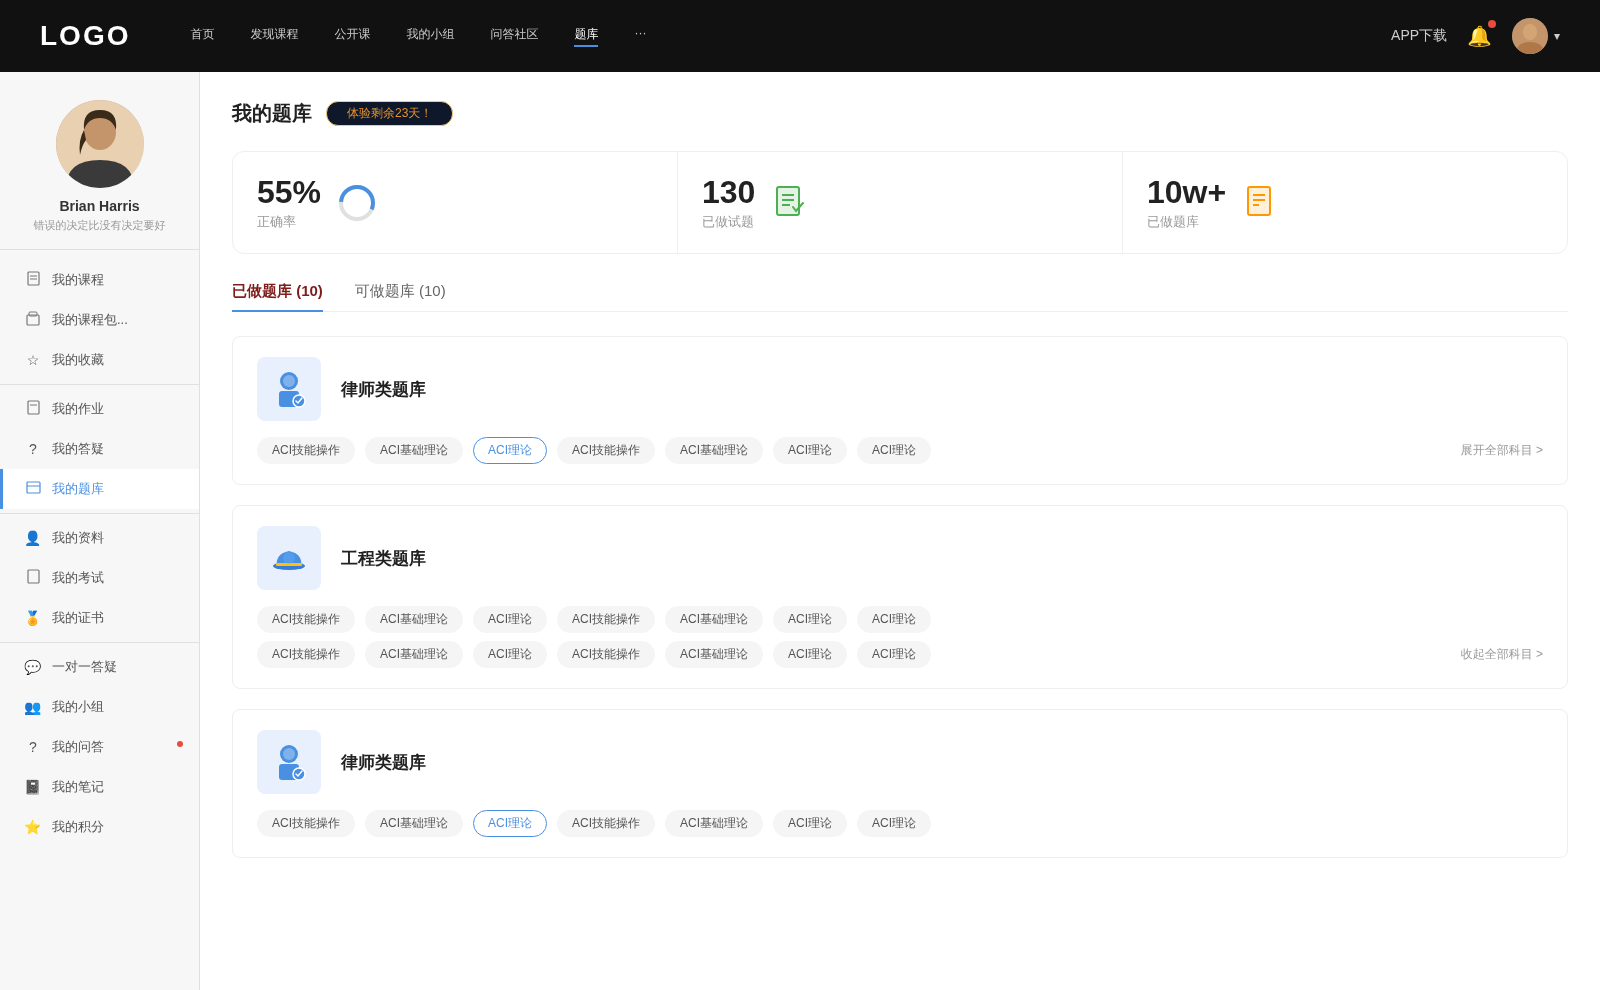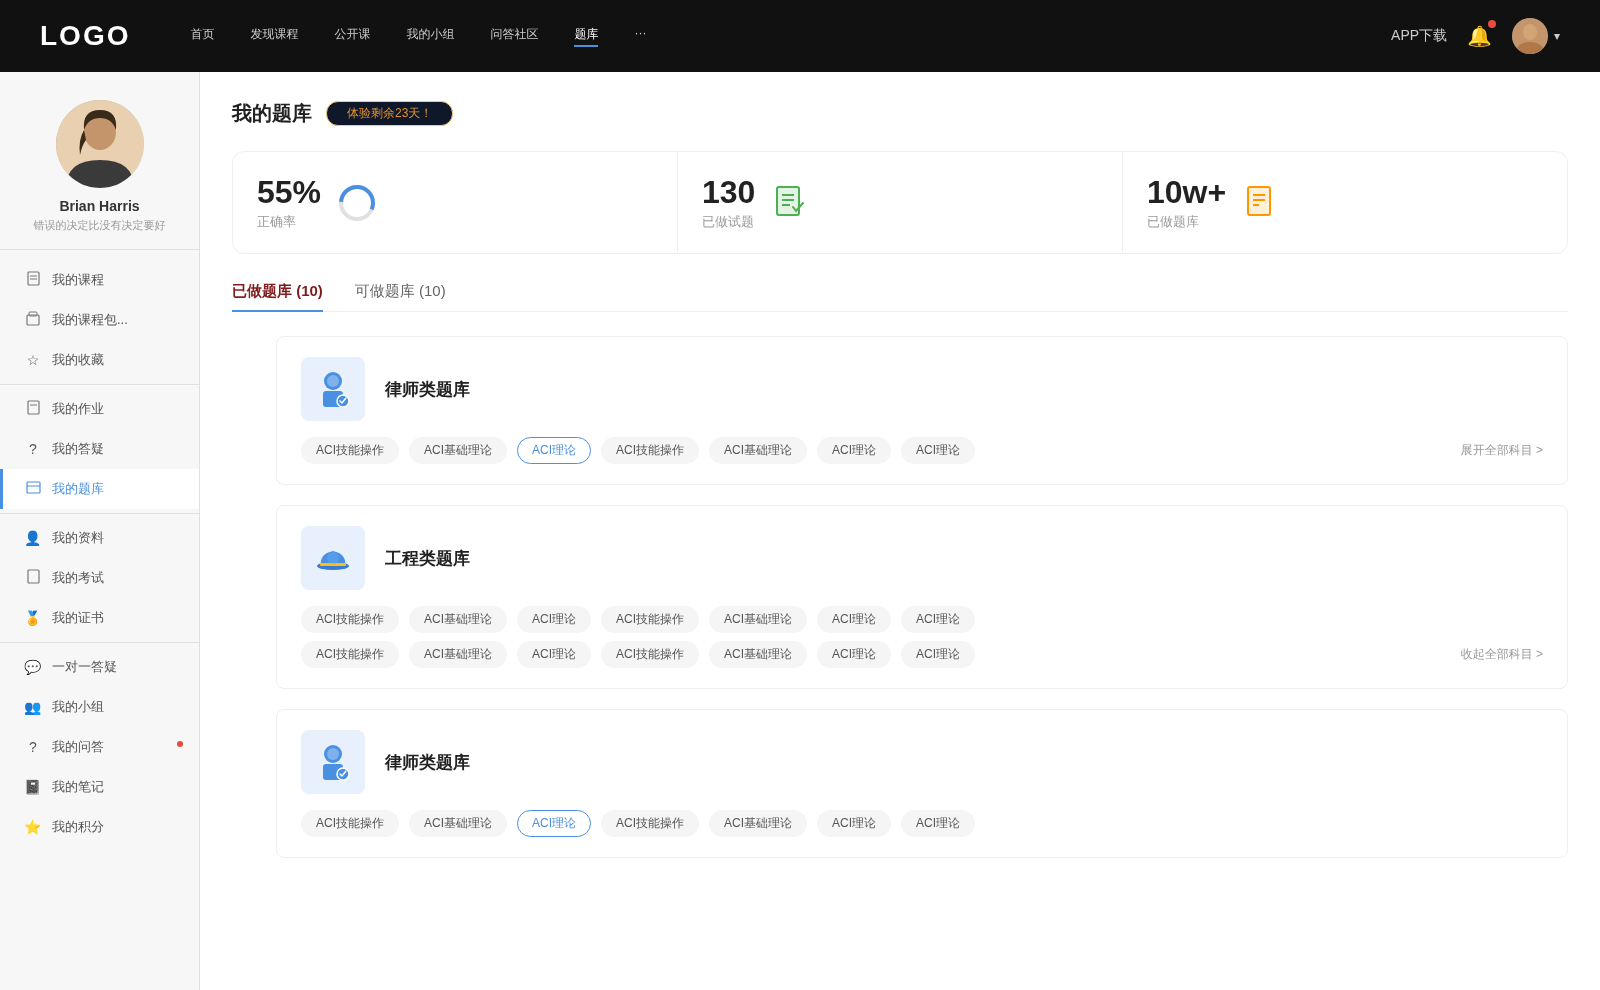--- a/index.html
+++ b/index.html
@@ -263,21 +263,20 @@
       height: 2px;
       background: #4a90e2;
     }
 
     
     .qbank-section {
       border: 1px solid #eee;
       border-radius: 8px;
       margin-bottom: 20px;
       padding: 20px 24px;
-      margin-left: 44px;
     }
     .qbank-header {
       display: flex;
       align-items: center;
       gap: 20px;
       margin-bottom: 16px;
     }
     .qbank-icon-wrap {
       width: 64px;
       height: 64px;

